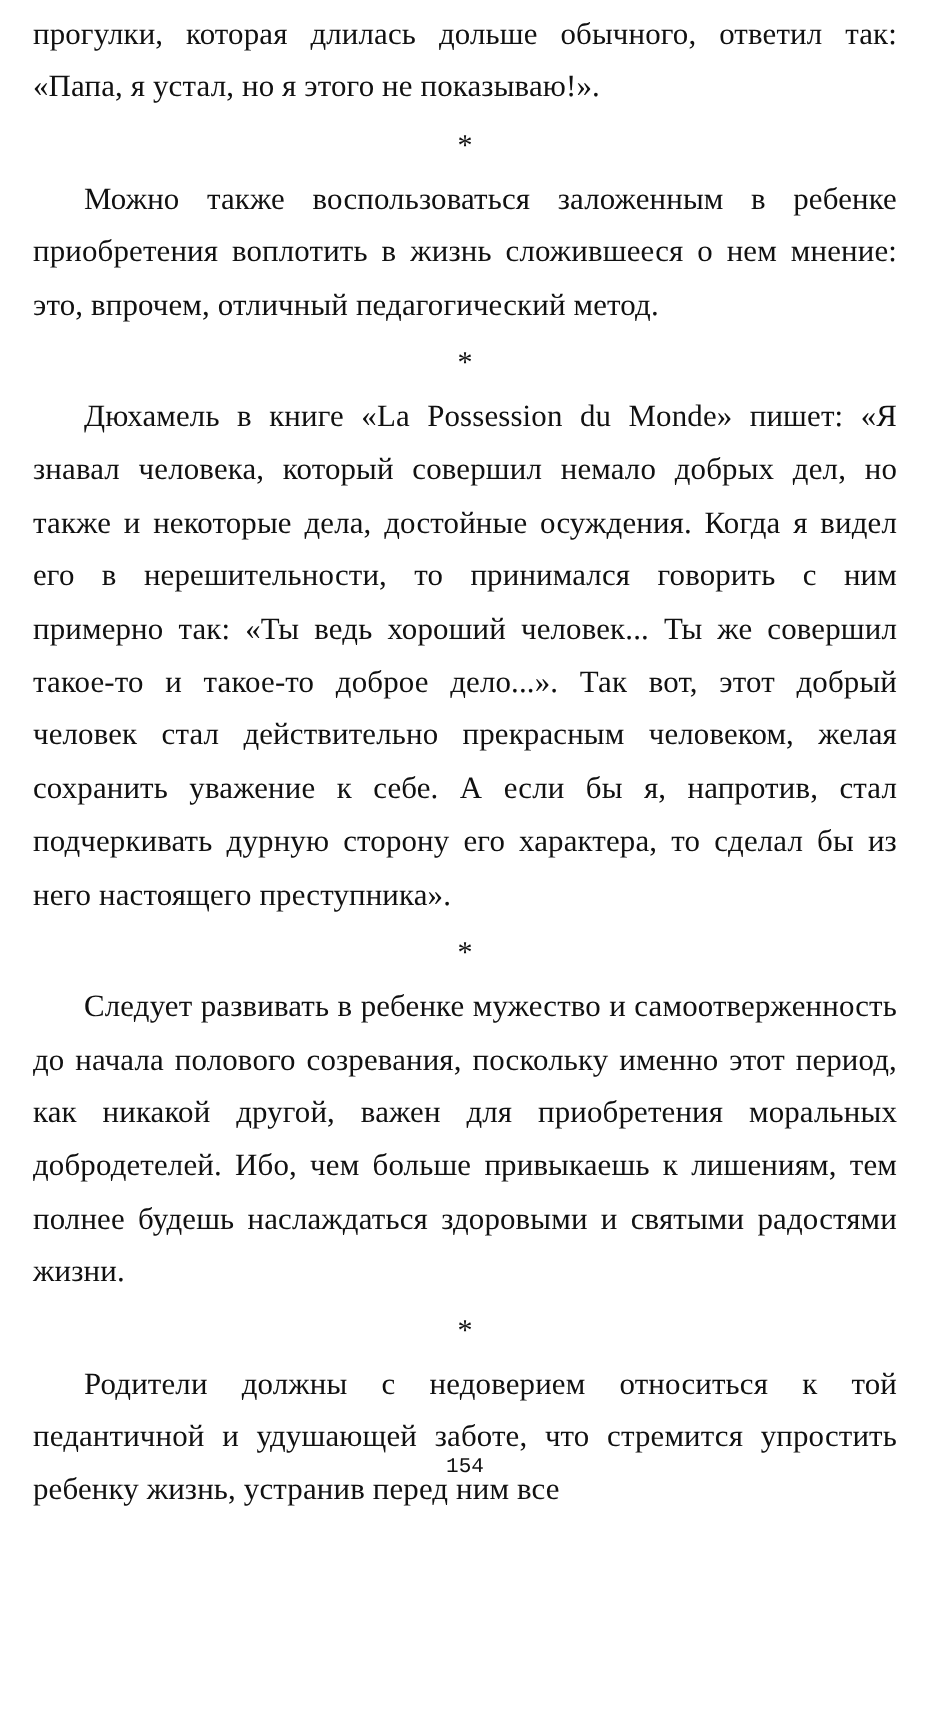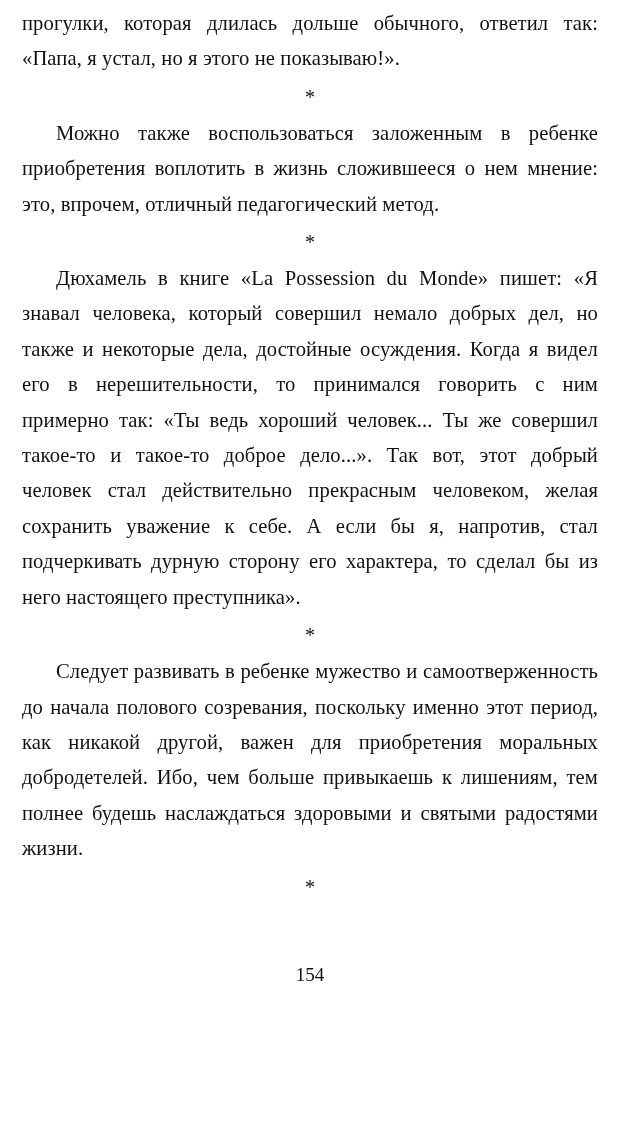--- a/index.html
+++ b/index.html
@@ -41,22 +41,22 @@
     line-height: 34px;
     margin: 3px 0 2px 0;
     letter-spacing: 0;
   }
   .page-number {
     position: absolute;
     left: 0;
     right: 0;
     bottom: 14px;
     text-align: center;
-    font-size: 19px;
-    font-family: Liberation Serif, serif;
+    font-size: 14px;
+    font-family: Liberation Mono, monospace;
   }
   .clip-top {
     
     margin-top: 0;
   }
 </style>
 </head>
 <body>
 
 <div class="page">
@@ -72,18 +72,19 @@
     <div class="sep">*</div>
 
     <p class="para indent">Дюхамель в книге «La Possession du Monde» пишет: «Я знавал человека, который совершил немало добрых дел, но также и некоторые дела, достойные осуждения. Когда я видел его в нерешительности, то принимался говорить с ним примерно так: «Ты ведь хороший человек... Ты же совершил такое-то и такое-то доброе дело...». Так вот, этот добрый человек стал действительно прекрасным человеком, желая сохранить уважение к себе. А если бы я, напротив, стал подчеркивать дурную сторону его характера, то сделал бы из него настоящего преступника».</p>
 
     <div class="sep">*</div>
 
     <p class="para indent">Следует развивать в ребенке мужество и самоотверженность до начала полового созревания, поскольку именно этот период, как никакой другой, важен для приобретения моральных добродетелей. Ибо, чем больше привыкаешь к лишениям, тем полнее будешь наслаждаться здоровыми и святыми радостями жизни.</p>
 
     <div class="sep">*</div>
 
+    <p class="para indent">Родители должны с недоверием относиться к той педантичной и удушающей заботе, что стремится упростить ребенку жизнь, устранив перед ним все</p>
 
   </div>
 
   <div class="page-number">154</div>
 
 </div>
 
 </body></html>

